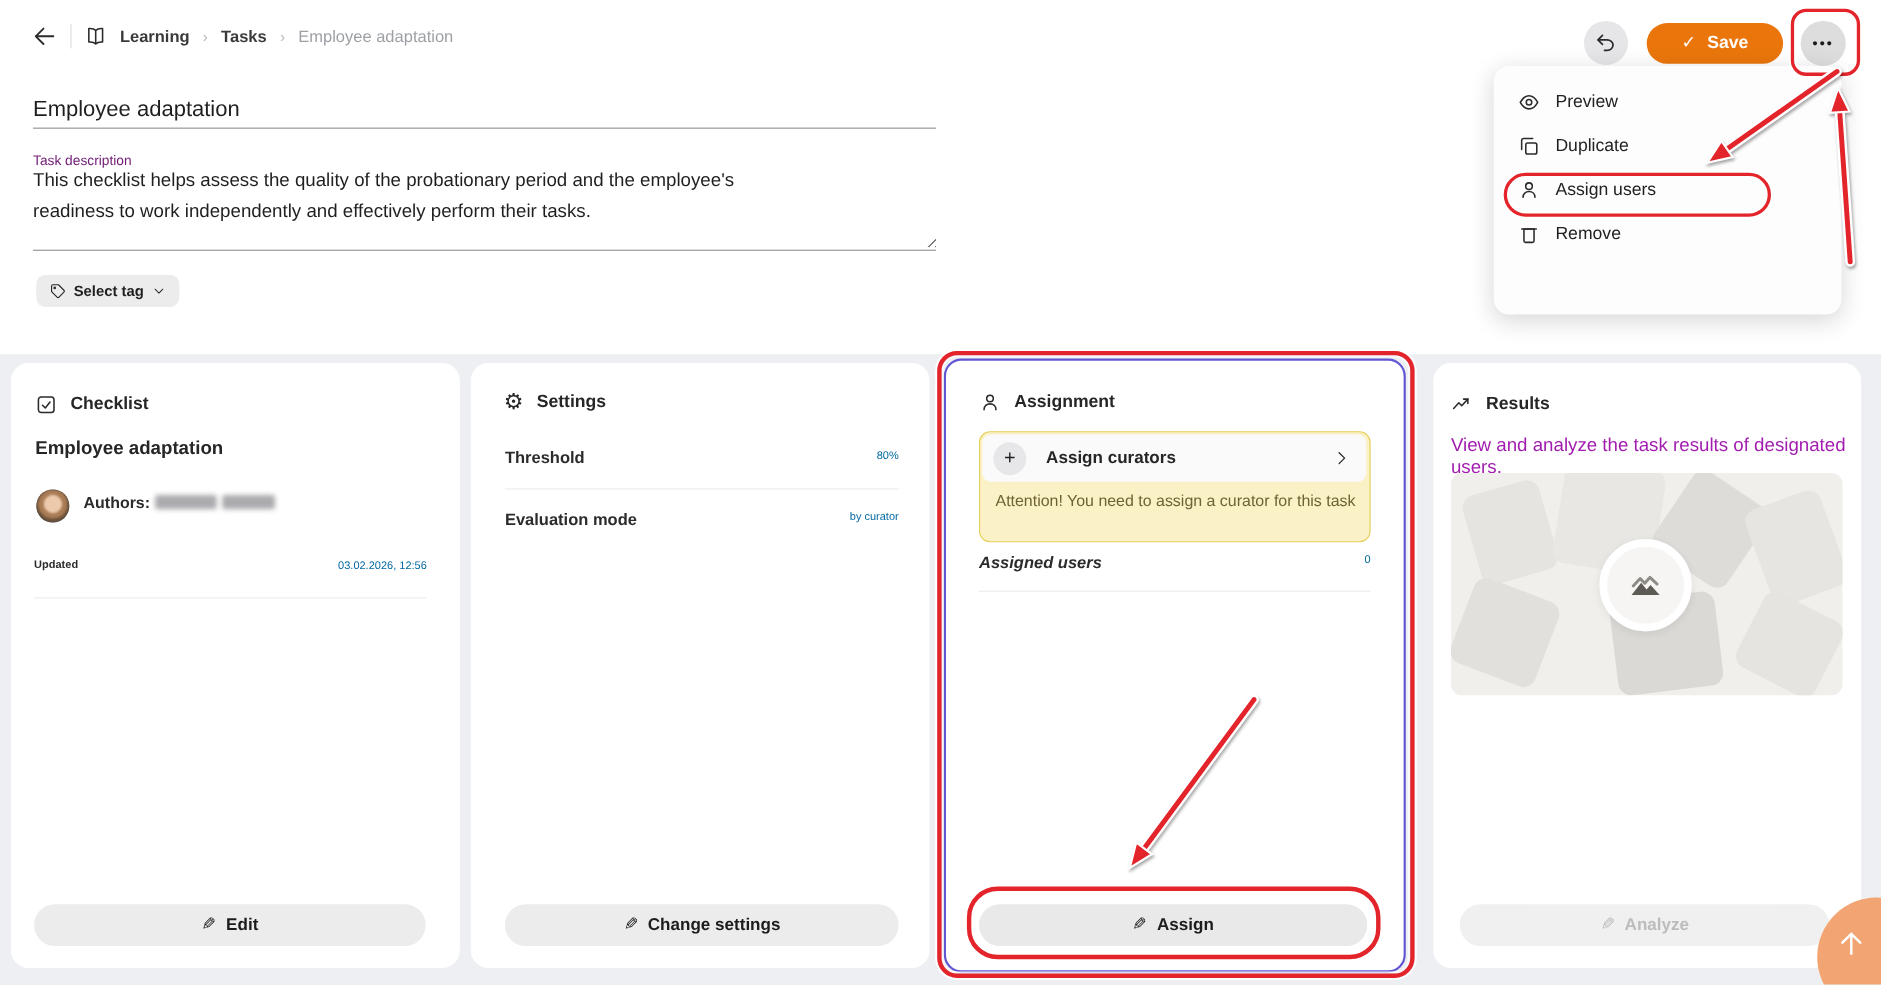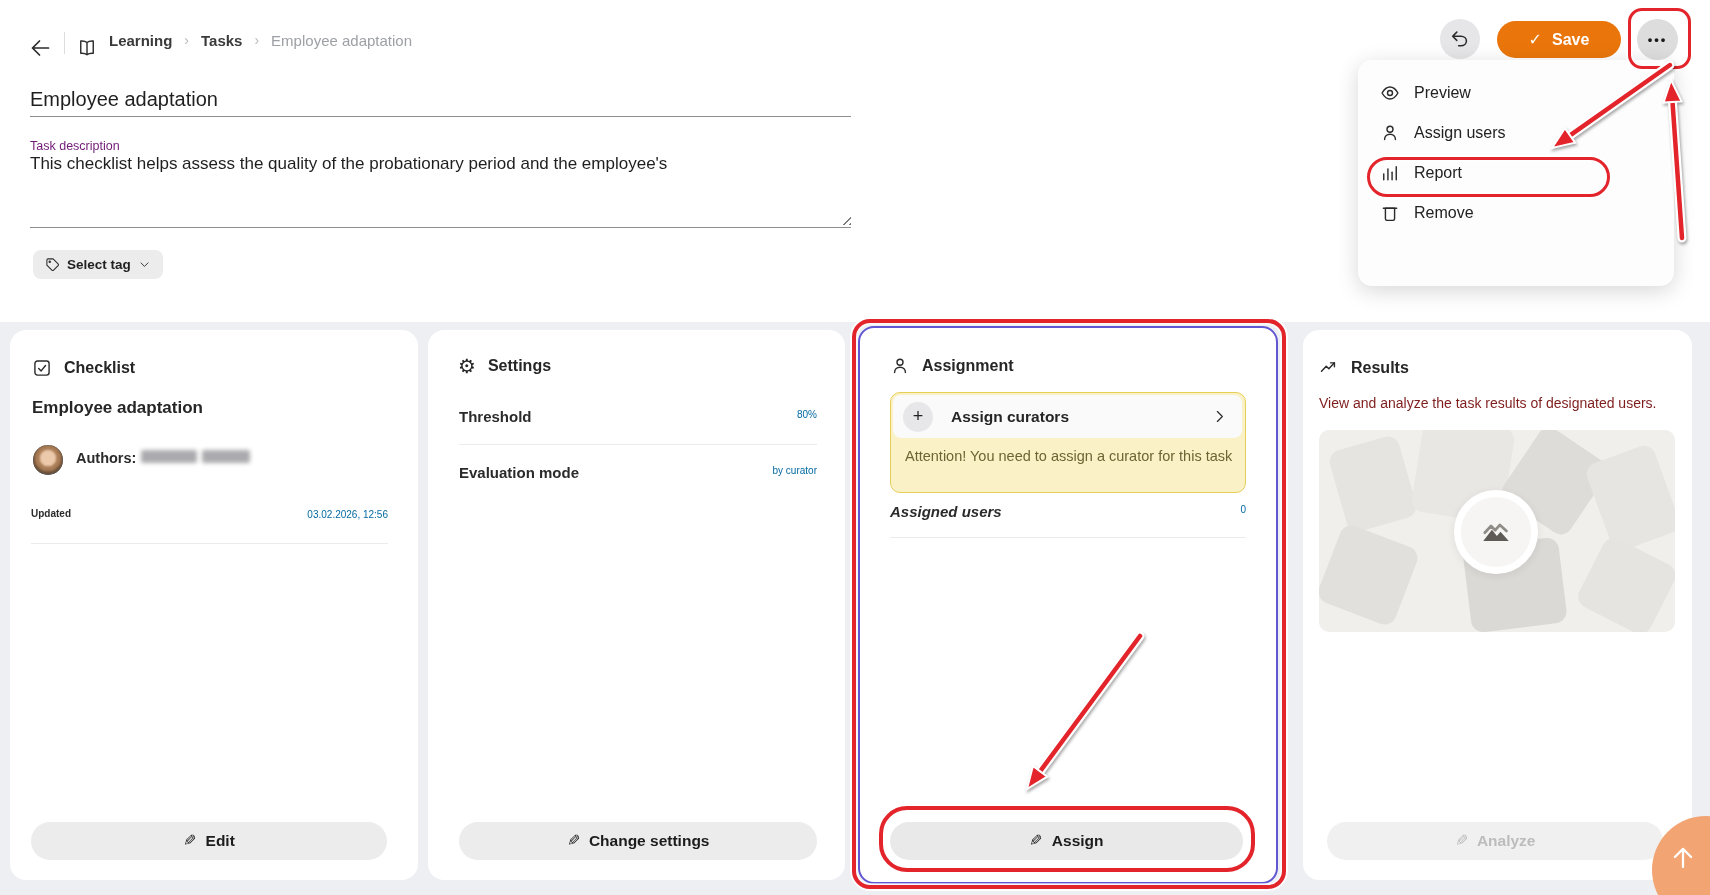--- a/index.html
+++ b/index.html
@@ -7,21 +7,21 @@
        font-family:"Liberation Sans","DejaVu Sans",sans-serif;
        background:#edeff3;color:#222;}
   .abs{position:absolute;}
   
   #header-area{position:absolute;left:0;top:0;width:1710px;height:322px;background:#ffffff;}
   .iconbtn{display:flex;align-items:center;justify-content:center;cursor:pointer;}
   .i{stroke:#2b2b2b;fill:none;stroke-width:1.7px;stroke-linecap:round;stroke-linejoin:round;}
   .crumb-sep{color:#b9b9b9;font-size:14px;}
   .crumb-strong{font-size:15px;font-weight:700;color:#3a3a3a;}
   .crumb-current{font-size:15px;color:#9da0a5;}
-  #breadcrumb{position:absolute;left:28px;top:32px;display:flex;gap:12px;height:32px;}
+  #breadcrumb{position:absolute;left:28px;top:17px;display:flex;align-items:center;gap:12px;height:32px;}
   #bc-divider{width:1px;height:22px;background:#dcdcdc;}
   
   #undo-btn{position:absolute;left:1440px;top:19px;width:40px;height:40px;border-radius:50%;background:#e6e6e8;}
   #save-btn{position:absolute;left:1497px;top:21px;width:124px;height:37px;border-radius:19px;
             background:#EA760B;color:#fff;display:flex;align-items:center;justify-content:center;gap:10px;
             font-size:16px;font-weight:700;cursor:pointer;}
   #more-btn{position:absolute;left:1637px;top:19px;width:41px;height:41px;border-radius:50%;background:#dddddd;
             color:#1b1b1b;font-size:13px;font-weight:700;letter-spacing:2px;}
   .glyph{line-height:1;}
   
@@ -123,20 +123,21 @@
 </div>
 <div id="more-btn" class="iconbtn">
   <span class="glyph">•••</span>
 </div>
 
 <div id="task-title">Employee adaptation</div>
 <div id="title-underline"></div>
 <div id="desc-label">Task description</div>
 <div id="task-desc">
   <div>This checklist helps assess the quality of the probationary period and the employee's</div>
+  <div>readiness to work independently and effectively perform their tasks.</div>
 </div>
 <div id="desc-underline"></div>
 <div id="resize-grip"></div>
 
 <div id="select-tag-btn">
   <svg width="15" height="15" viewBox="0 0 24 24" class="i">
       <path d="M21 11 L13 3 H5 A2 2 0 0 0 3 5 V13 L11 21 A2 2 0 0 0 13.8 21 L21 13.8 A2 2 0 0 0 21 11 Z"></path>
       <circle cx="7.6" cy="7.6" r="1.1"></circle>
     </svg>
   <span>Select tag</span>
@@ -210,21 +211,21 @@
 </div>
 
 <div id="card-results" class="card"></div>
 <div class="card-header" style="left:1319px;top:358px;">
   <svg width="20" height="20" viewBox="0 0 24 24" class="i">
       <path d="M3 16 L8.7 9.8 L11.8 13 L18.5 5.8"></path>
       <path d="M13.8 5.8 H18.5 V10.5"></path>
     </svg>
   <span>Results</span>
 </div>
-<div class="abs" style="left:1319px;top:395px;width:360px;font-size:14px;color:#7f1d1d;">View and analyze the task results of designated users.</div>
+<div class="abs" style="left:1319px;top:395px;width:360px;font-size:17px;color:#a21caf;">View and analyze the task results of designated users.</div>
 <div id="results-img">
   <div class="note" style="left:18px;top:12px;width:72px;height:84px;background:#e6e4e1;transform:rotate(-16deg);"></div>
   <div class="note" style="left:98px;top:-8px;width:92px;height:96px;background:#e9e7e4;transform:rotate(9deg);"></div>
   <div class="note" style="left:196px;top:8px;width:80px;height:86px;background:#dedcd8;transform:rotate(34deg);"></div>
   <div class="note" style="left:278px;top:22px;width:72px;height:92px;background:#e7e5e2;transform:rotate(-20deg);"></div>
   <div class="note" style="left:8px;top:104px;width:82px;height:82px;background:#e2e0dc;transform:rotate(21deg);"></div>
   <div class="note" style="left:148px;top:112px;width:96px;height:86px;background:#dbd9d5;transform:rotate(-7deg);"></div>
   <div class="note" style="left:268px;top:118px;width:80px;height:76px;background:#e6e4e1;transform:rotate(27deg);"></div>
   <div id="results-circle">
     <svg width="36" height="36" viewBox="0 0 24 24">
@@ -241,33 +242,31 @@
 <div id="more-menu">
   <div class="menu-item">
     <svg width="20" height="20" viewBox="0 0 24 24" class="i">
         <path d="M2.5 12 C5.4 6.8 9.2 4.8 12 4.8 C14.8 4.8 18.6 6.8 21.5 12 C18.6 17.2 14.8 19.2 12 19.2 C9.2 19.2 5.4 17.2 2.5 12 Z"></path>
         <circle cx="12" cy="12" r="3"></circle>
       </svg>
     <span>Preview</span>
   </div>
   <div class="menu-item">
     <svg width="20" height="20" viewBox="0 0 24 24" class="i">
+        <rect x="8.5" y="8.5" width="12" height="12" rx="2"></rect>
+        <path d="M4 15.5 V5.5 A2 2 0 0 1 6 3.5 H16"></path>
+      </svg>
+    <span>Duplicate</span>
+  </div>
+  <div class="menu-item">
+    <svg width="20" height="20" viewBox="0 0 24 24" class="i">
         <circle cx="12" cy="7.5" r="3.6"></circle>
         <path d="M5.5 19.7 C5.5 15.8 8.4 13.4 12 13.4 C15.6 13.4 18.5 15.8 18.5 19.7"></path>
       </svg>
     <span>Assign users</span>
-  </div>
-  <div class="menu-item">
-    <svg width="20" height="20" viewBox="0 0 24 24" class="i" stroke-width="2">
-        <path d="M4.5 20 V13"></path>
-        <path d="M9.5 20 V7"></path>
-        <path d="M14.5 20 V11"></path>
-        <path d="M19.5 20 V4.5"></path>
-      </svg>
-    <span>Report</span>
   </div>
   <div class="menu-item">
     <svg width="20" height="20" viewBox="0 0 24 24" class="i">
         <path d="M4 6.2 H20"></path>
         <path d="M6.5 6.2 H17.5 V19 A1.8 1.8 0 0 1 15.7 20.8 H8.3 A1.8 1.8 0 0 1 6.5 19 Z"></path>
       </svg>
     <span>Remove</span>
   </div>
 </div>
 

